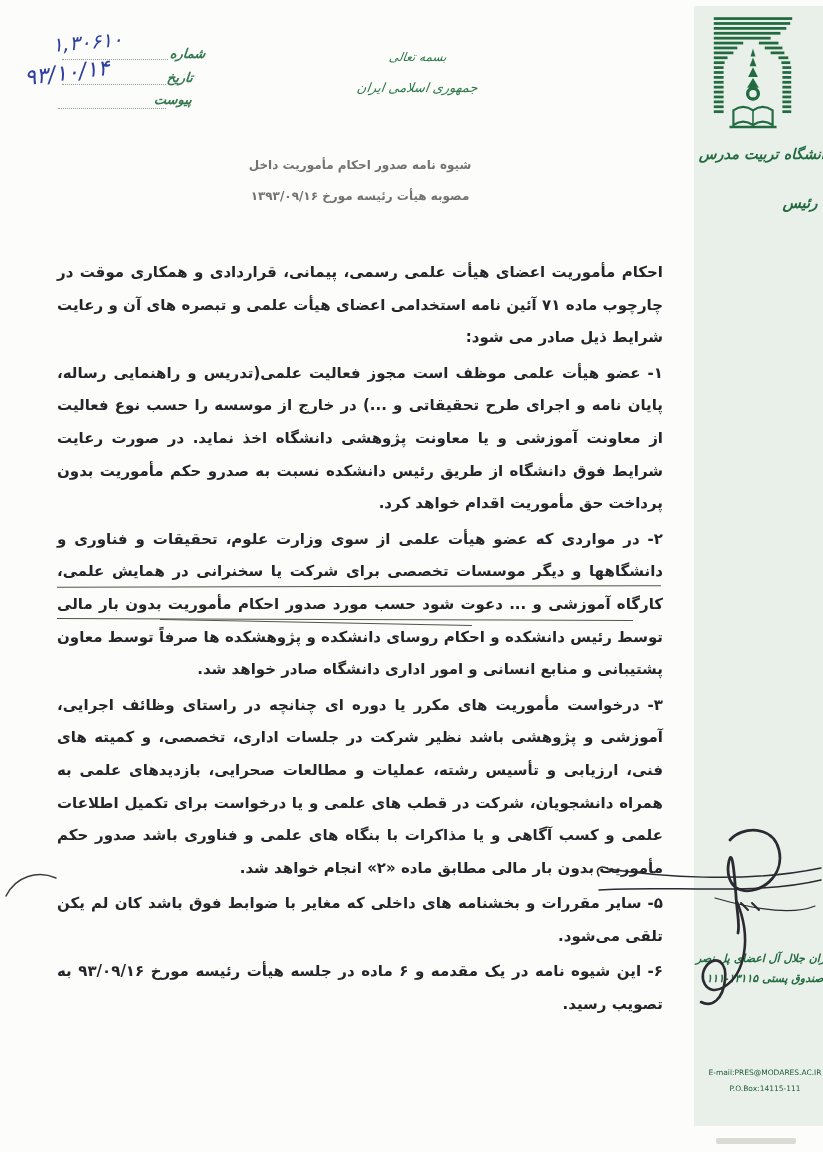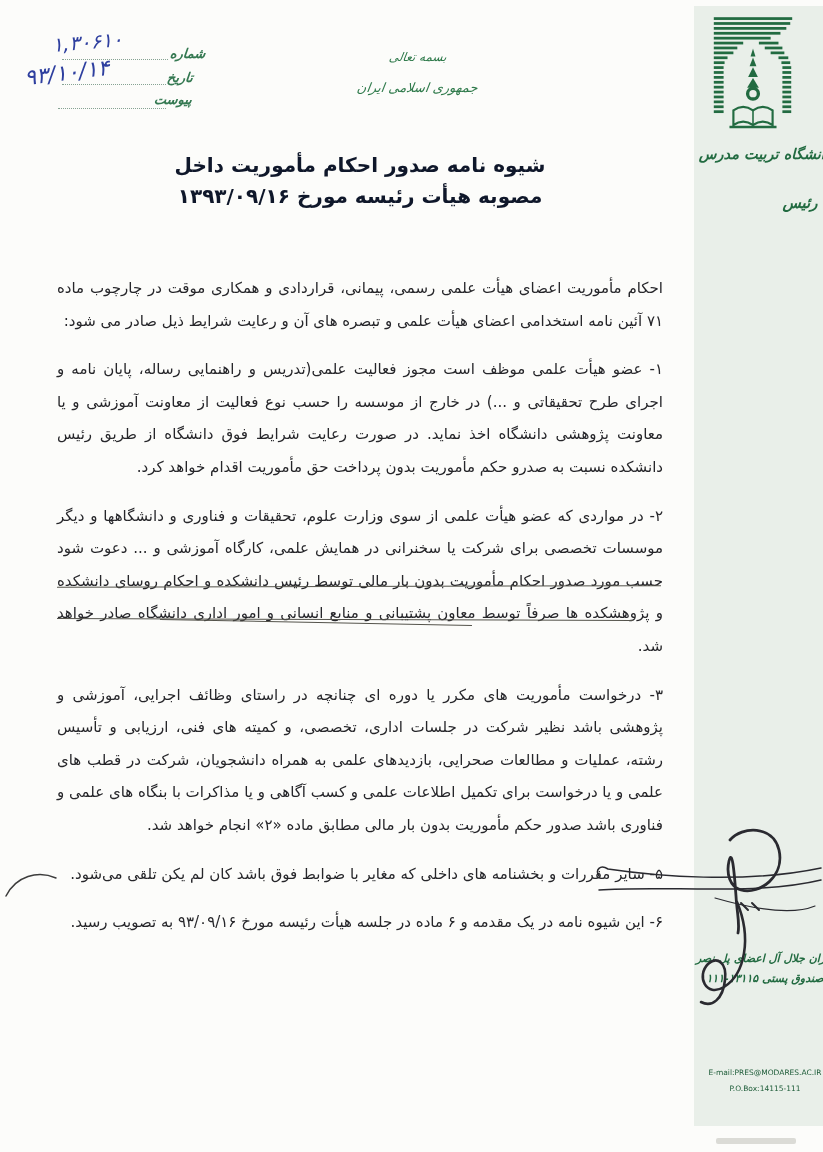--- a/index.html
+++ b/index.html
@@ -33,30 +33,30 @@
     color:#226b41;font-weight:bold;font-style:italic;text-align:center;width:100%;
   }
   .univ-name{font-size:14.5px;}
   .univ-role{font-size:15px;}
   .addr{font-size:11px;}
   .phones{font-size:11.5px;line-height:17px;}
   .latin{font-size:7.5px;color:#1d5c38;font-weight:normal;text-align:center;width:100%;font-style:normal;}
 
   
   .title-block{
-    width:606px;text-align:center;font-weight:bold;font-size:20px;
-    line-height:31px;color:#0f172a;direction:rtl;
+    width:606px;text-align:center;font-weight:bold;font-size:12px;
+    line-height:31px;color:#737373;direction:rtl;
   }
 
   
   .body-block{
     width:606px;direction:rtl;text-align:justify;text-align-last:right;
     font-size:15px;line-height:32.6px;
   }
-  .body-block p{margin:16px 0 3px 0;}
+  .body-block p{margin:0 0 3px 0;font-weight:bold;}
 
   
   .pen-underline{border-top:1.6px solid #54534b;height:0;}
   .scan-bar{background:#dbdbd6;border-radius:2px;}
   svg.penstroke{overflow:visible;}
 </style>
 </head>
 <body>
 
 <div class="page">

